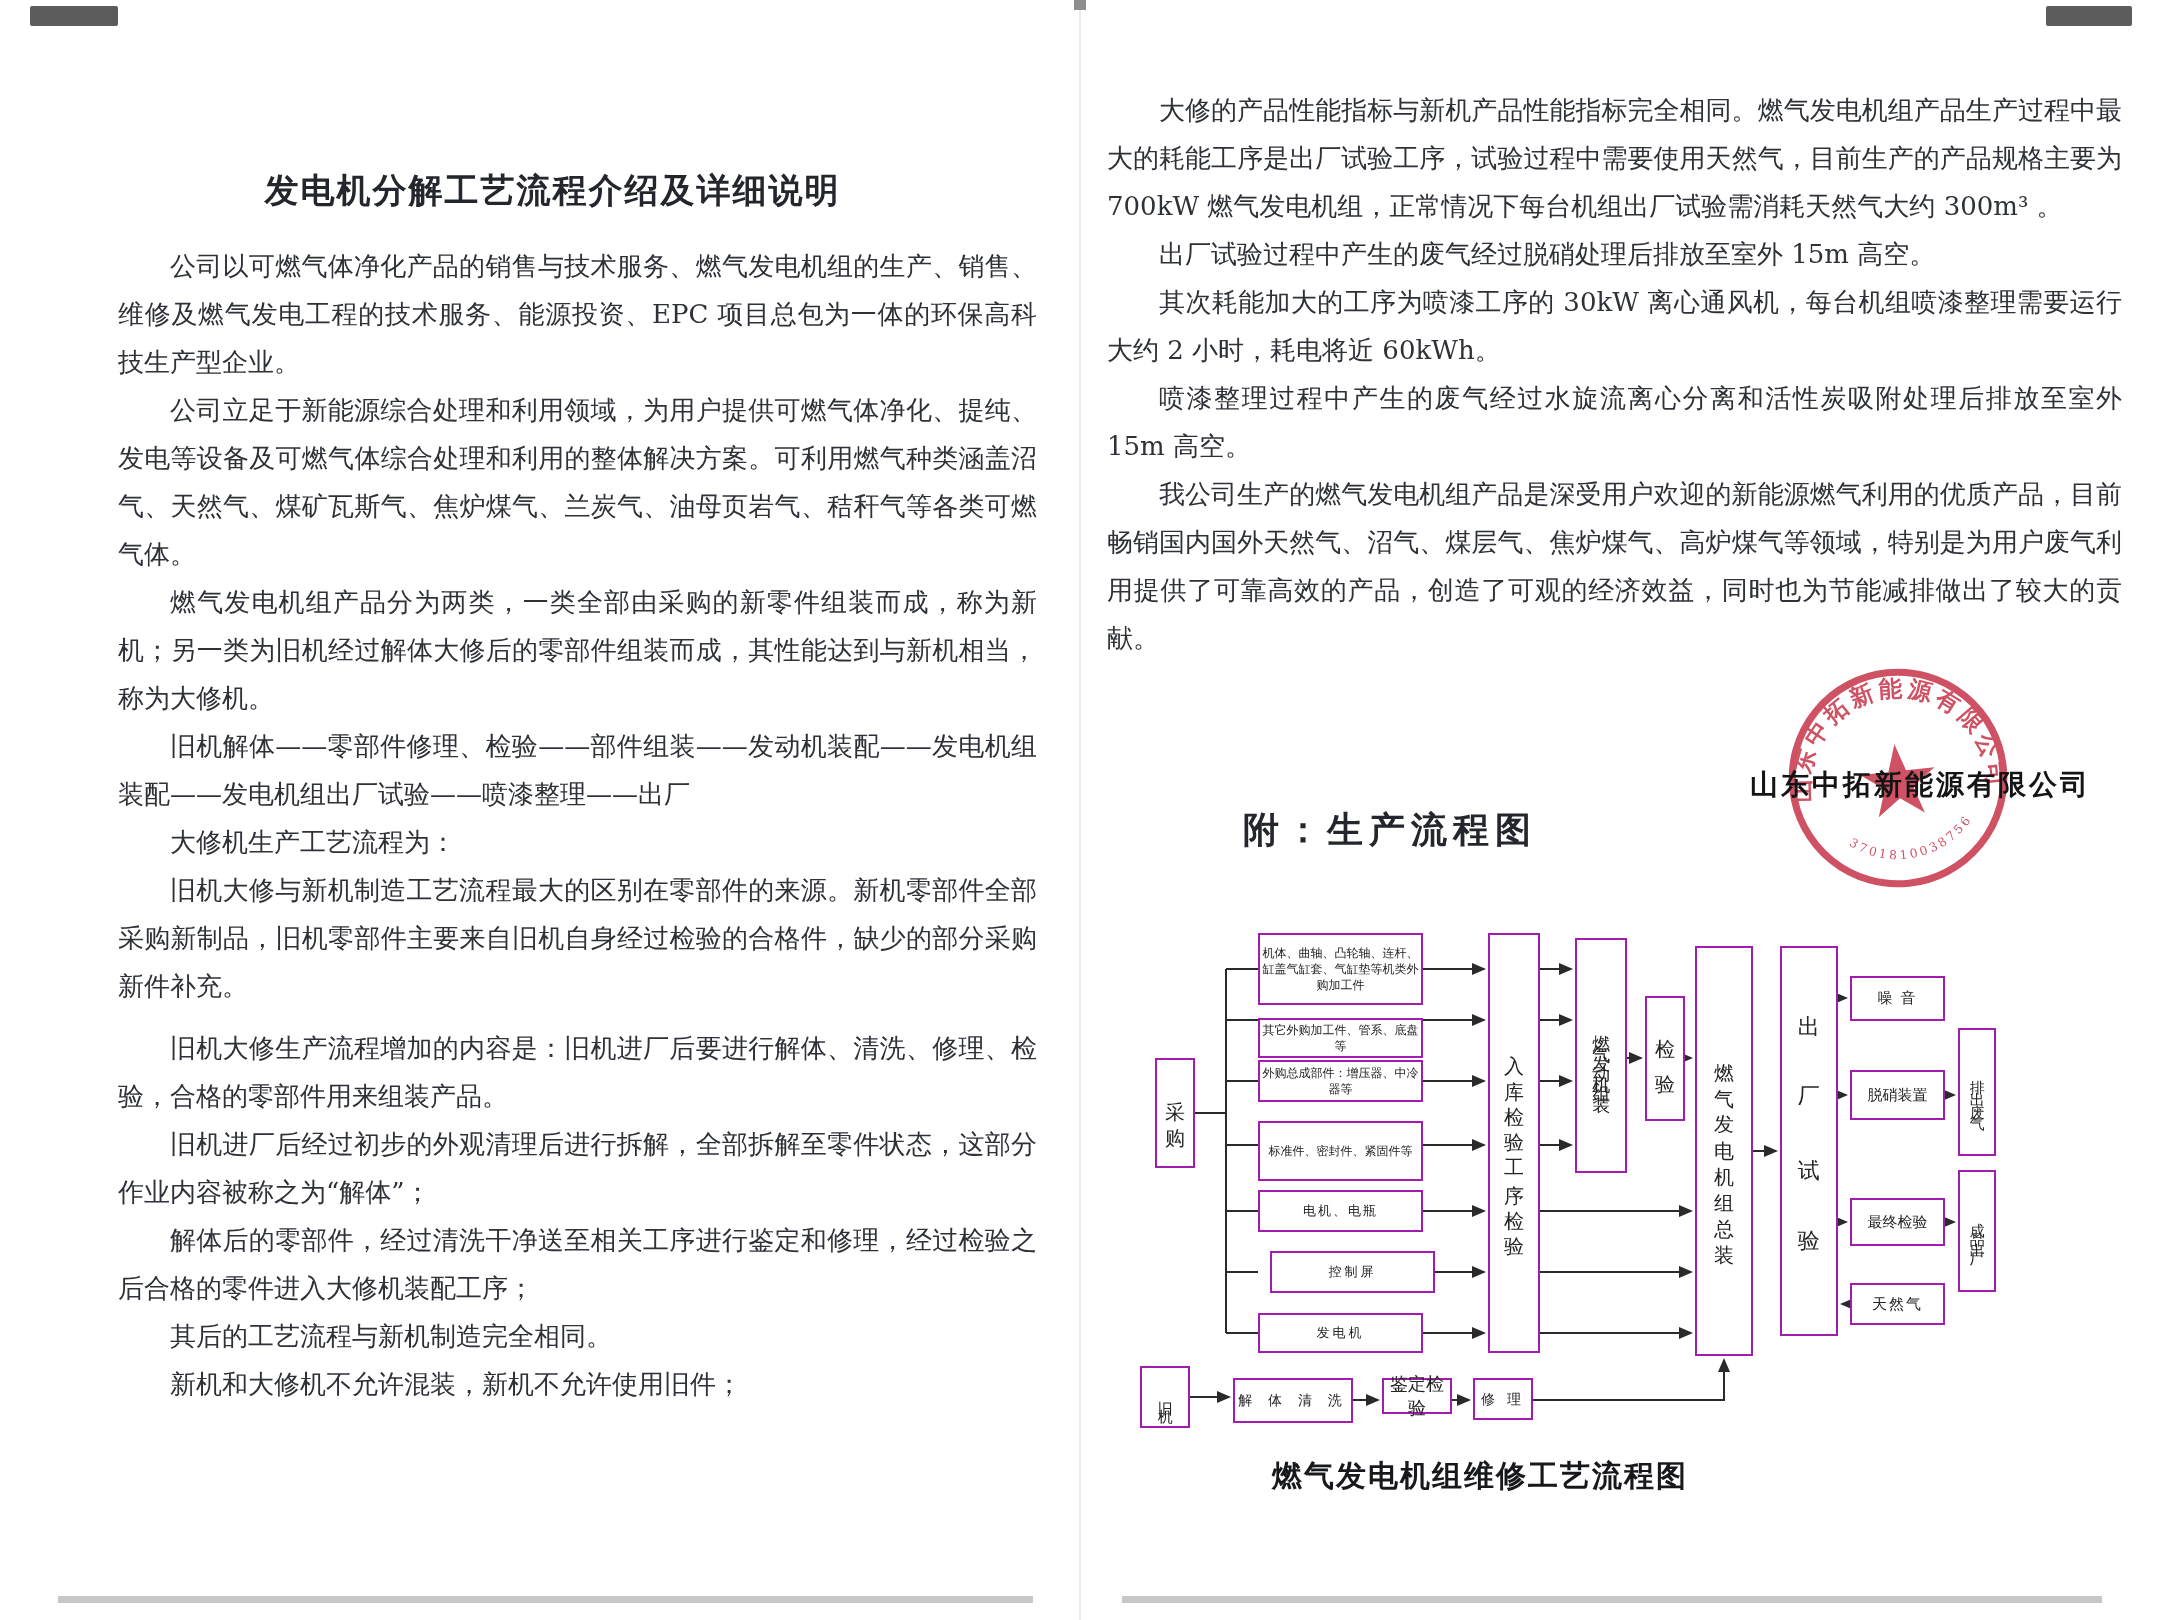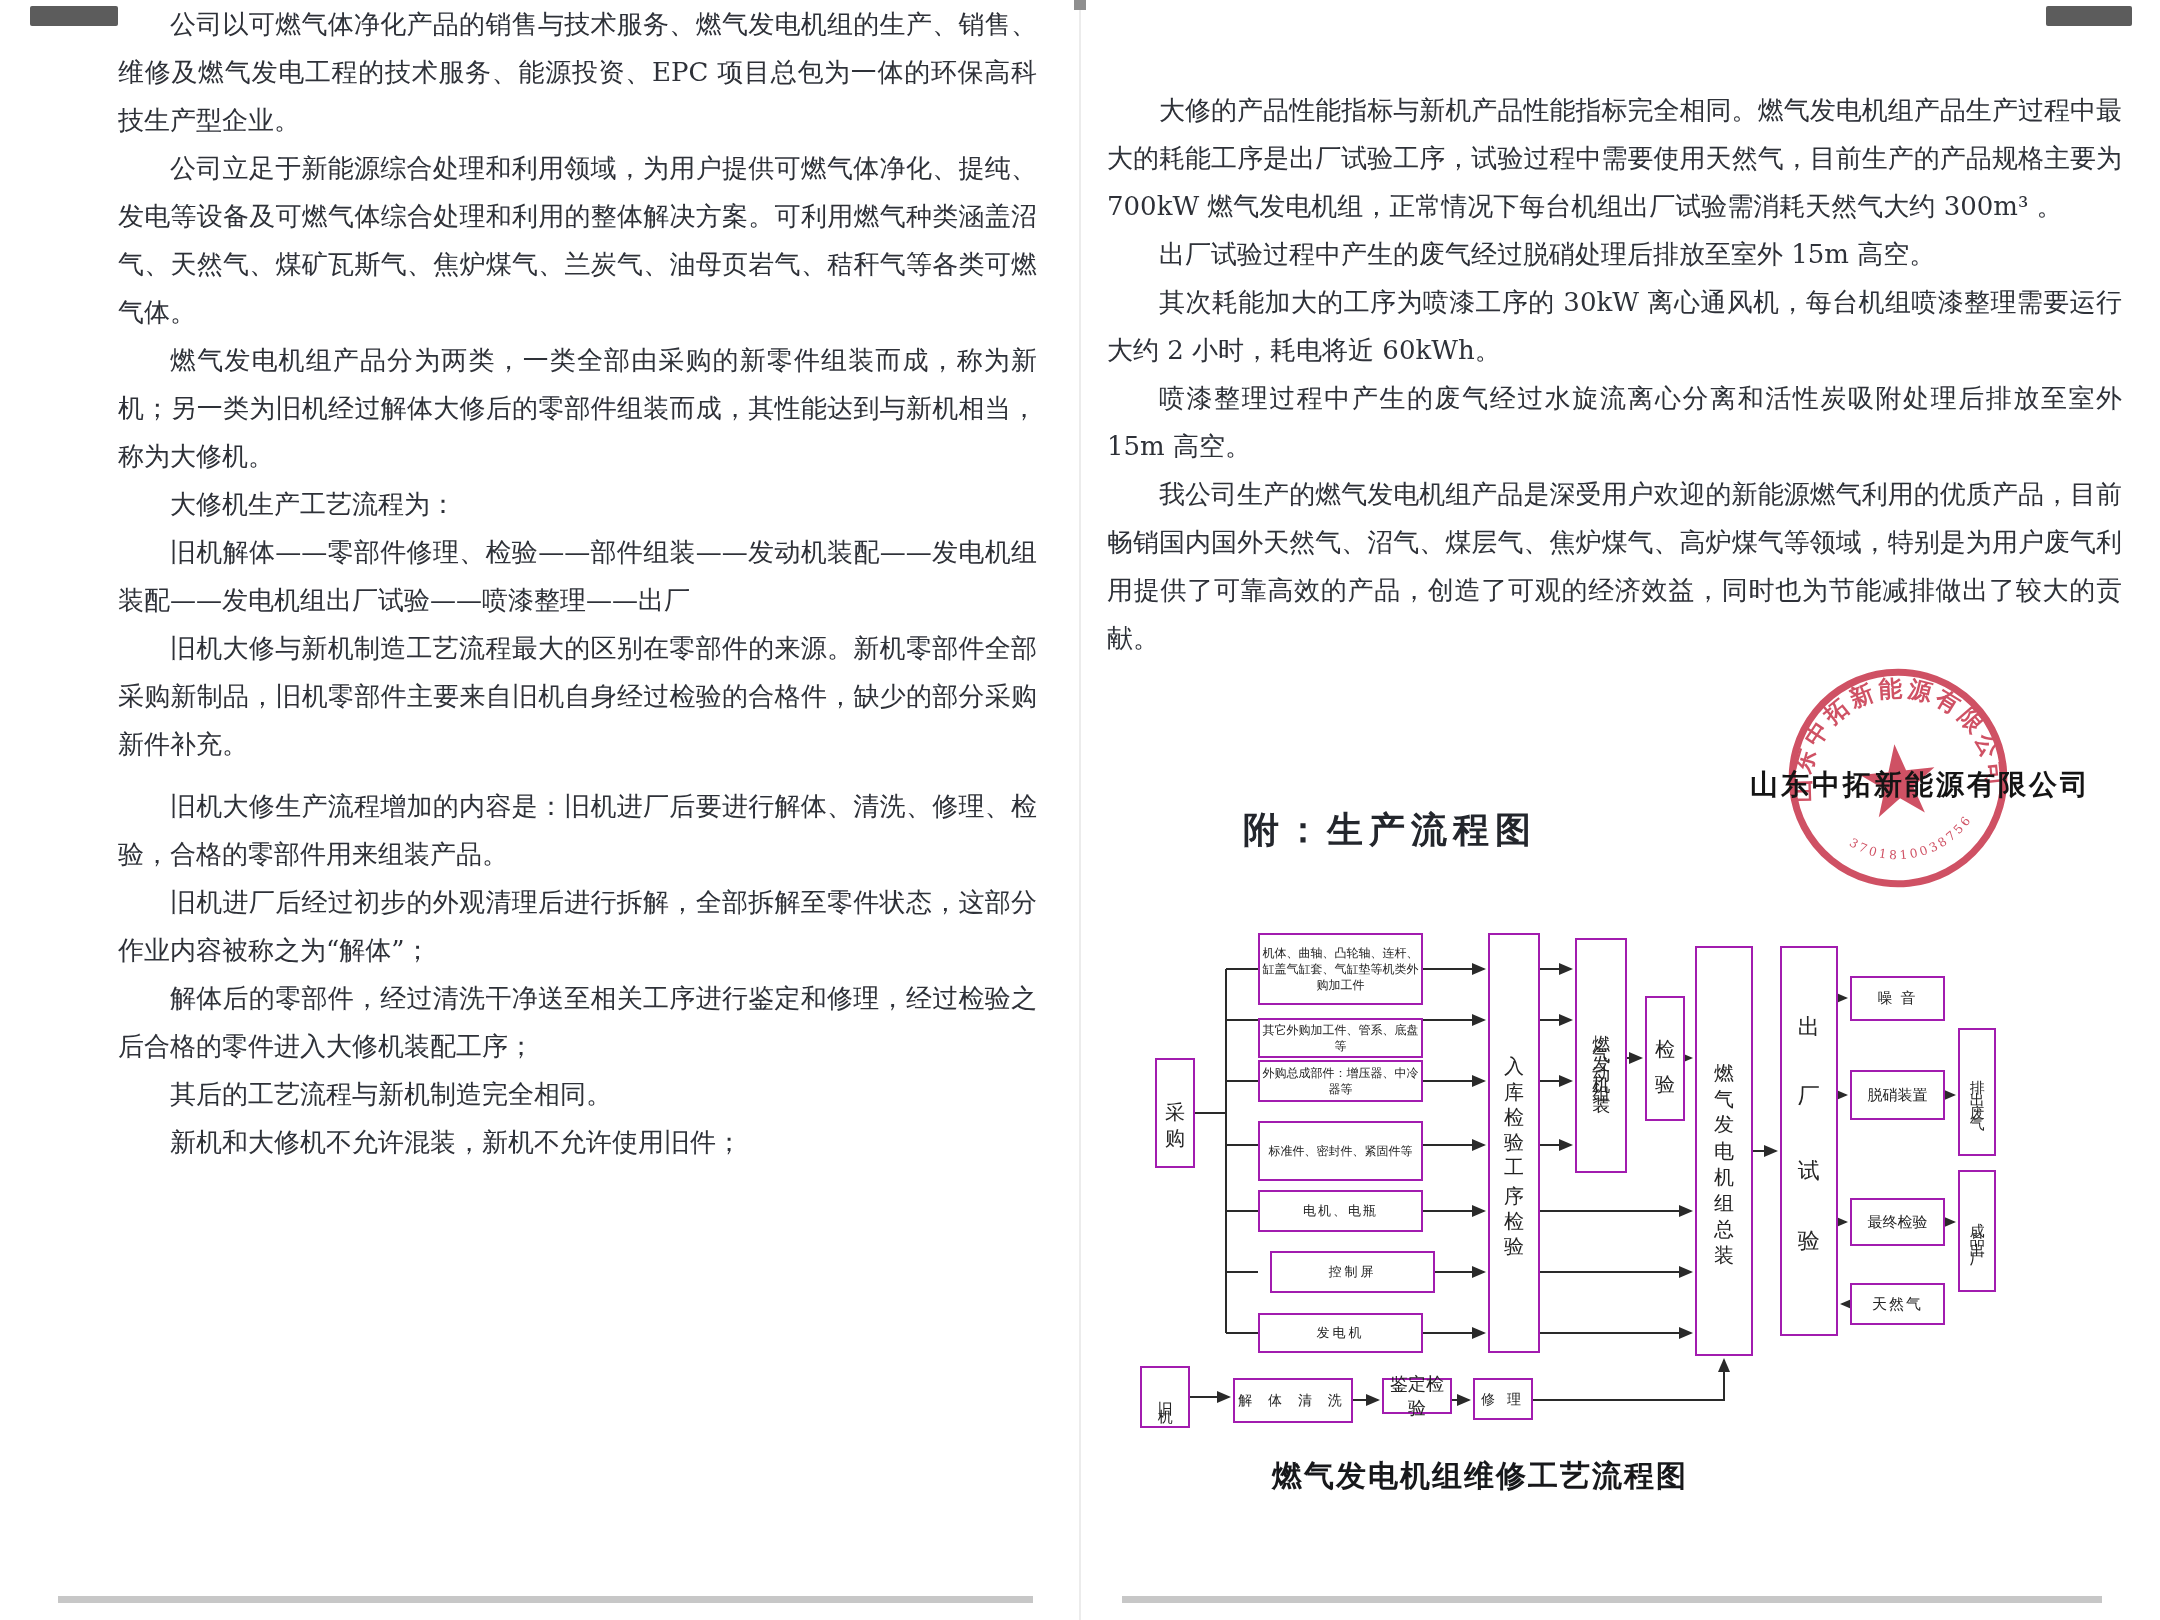--- a/index.html
+++ b/index.html
@@ -72,26 +72,27 @@
 <body>
 
 <div class="corner" id="corner-tl"></div>
 <div class="corner" id="corner-tr"></div>
 <div id="gutter"></div>
 <div id="gutter-top"></div>
 <div class="bottom-strip" id="strip-bl"></div>
 <div class="bottom-strip" id="strip-br"></div>
 
 <section class="page" id="page-left">
+  <h1 class="doc-title">发电机分解工艺流程介绍及详细说明</h1>
   <div class="body">
     <p>公司以可燃气体净化产品的销售与技术服务、燃气发电机组的生产、销售、维修及燃气发电工程的技术服务、能源投资、EPC 项目总包为一体的环保高科技生产型企业。</p>
     <p>公司立足于新能源综合处理和利用领域，为用户提供可燃气体净化、提纯、发电等设备及可燃气体综合处理和利用的整体解决方案。可利用燃气种类涵盖沼气、天然气、煤矿瓦斯气、焦炉煤气、兰炭气、油母页岩气、秸秆气等各类可燃气体。</p>
     <p>燃气发电机组产品分为两类，一类全部由采购的新零件组装而成，称为新机；另一类为旧机经过解体大修后的零部件组装而成，其性能达到与新机相当，称为大修机。</p>
+    <p>旧机解体——零部件修理、检验——部件组装——发动机装配——发电机组装配——发电机组出厂试验——喷漆整理——出厂</p>
     <p>大修机生产工艺流程为：</p>
-    <p>旧机解体——零部件修理、检验——部件组装——发动机装配——发电机组装配——发电机组出厂试验——喷漆整理——出厂</p>
     <p>旧机大修与新机制造工艺流程最大的区别在零部件的来源。新机零部件全部采购新制品，旧机零部件主要来自旧机自身经过检验的合格件，缺少的部分采购新件补充。</p>
     <p class="gap-before">旧机大修生产流程增加的内容是：旧机进厂后要进行解体、清洗、修理、检验，合格的零部件用来组装产品。</p>
     <p>旧机进厂后经过初步的外观清理后进行拆解，全部拆解至零件状态，这部分作业内容被称之为“解体”；</p>
     <p>解体后的零部件，经过清洗干净送至相关工序进行鉴定和修理，经过检验之后合格的零件进入大修机装配工序；</p>
     <p>其后的工艺流程与新机制造完全相同。</p>
     <p>新机和大修机不允许混装，新机不允许使用旧件；</p>
   </div>
 </section>
 
 <section class="page" id="page-right">

